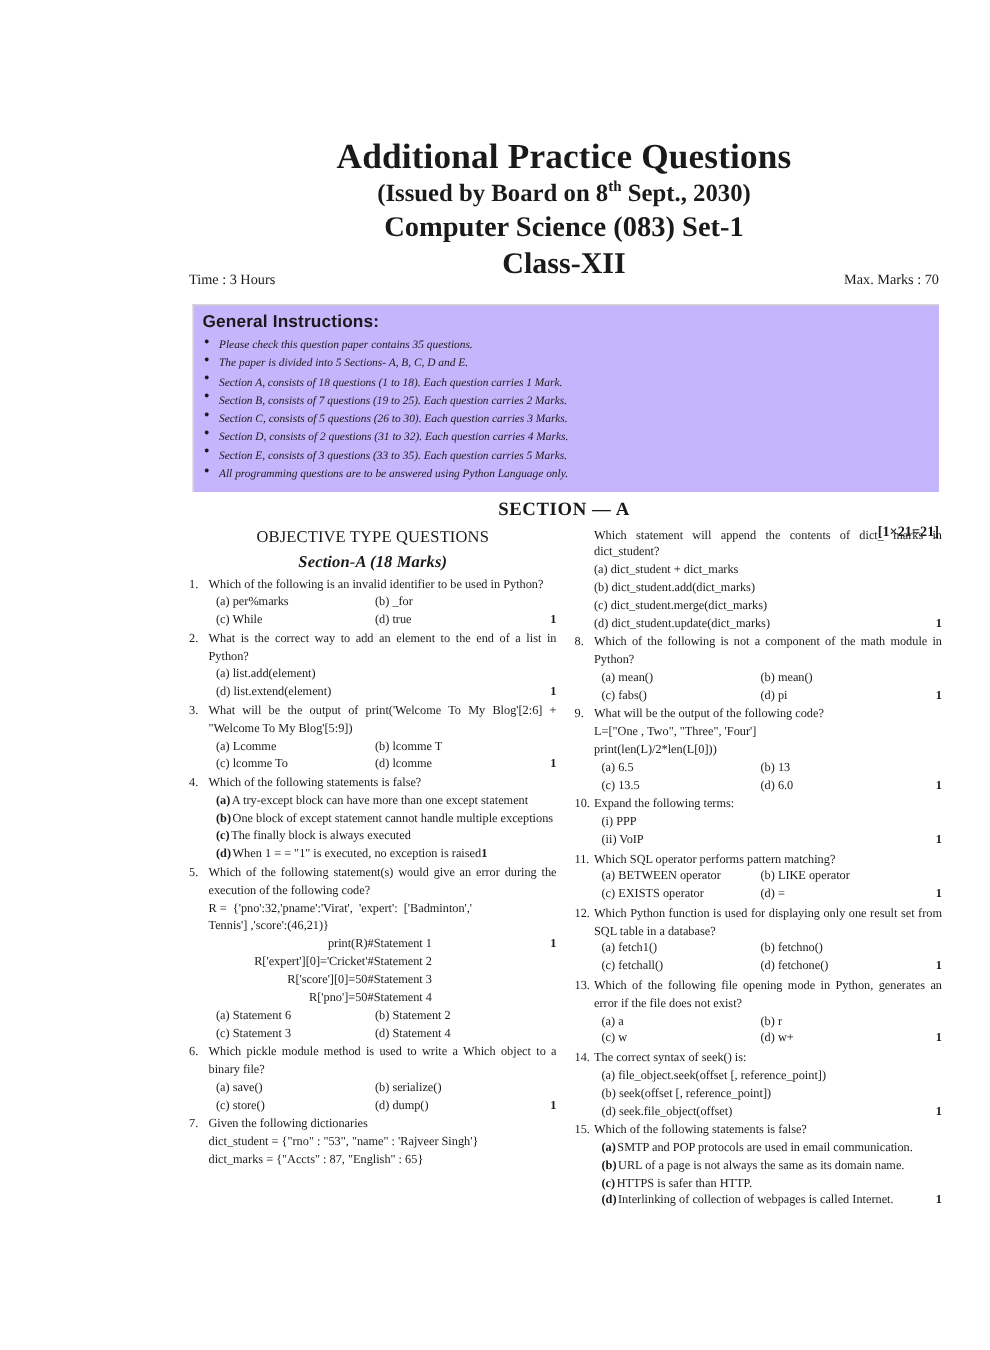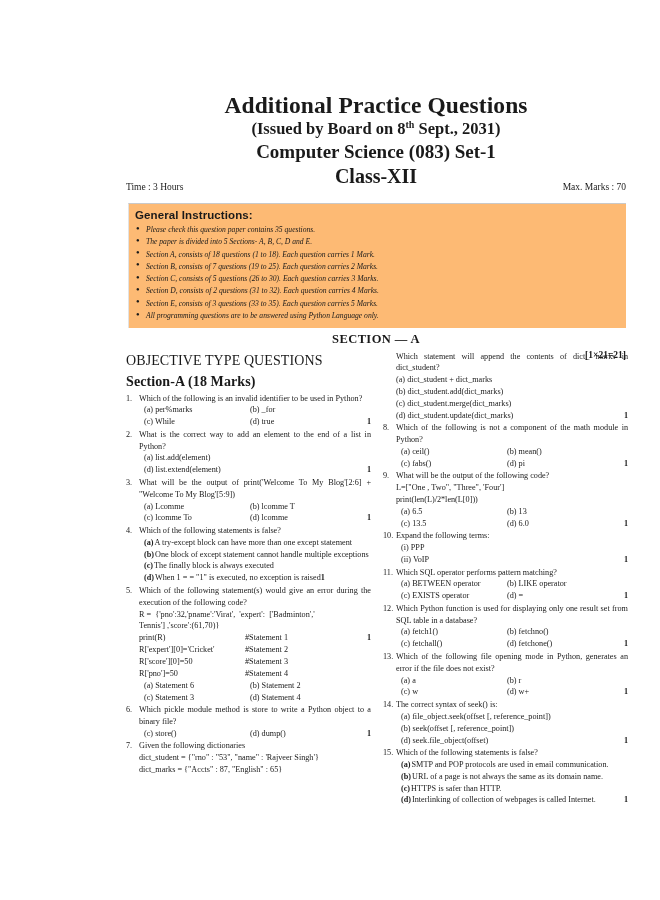--- a/index.html
+++ b/index.html
@@ -80,21 +80,21 @@
   }
   .meta-row span { white-space: nowrap; }
 
   
   .instructions {
     position: absolute;
     left: 80px;
     top: 203px;
     width: 498px;
     min-height: 118px;
-    background: #fdba74;
+    background: #c4b5fd;
     border-top: 1px solid #c9c9c9;
     border-left: 1px solid #e2e2e2;
     box-sizing: border-box;
     padding: 5px 8px 6px 6px;
   }
   .instructions h2 {
     margin: 0 0 3px 0;
     font-size: 11.5px;
     font-weight: bold;
     font-family: "Liberation Sans", "DejaVu Sans", sans-serif;
@@ -156,25 +156,26 @@
     display: flex;
     gap: 12px;
   }
   .col {
     width: 245px;
     font-size: 8.2px;
     line-height: 1.45;
   }
 
   .col-subhead {
-    font-size: 14px;
+    font-size: 11px;
     line-height: 1.5;
     letter-spacing: 0.1px;
-  }
-  .col-subhead.bold { font-weight: bold; }
+    text-align: center;
+  }
+  .col-subhead.bold { font-weight: bold; font-style: italic; }
 
   
   .q {
     display: flex;
     align-items: flex-start;
     margin-top: 0.5px;
   }
   .q-num {
     width: 13px;
     flex: 0 0 13px;
@@ -241,32 +242,32 @@
     margin-left: 4px;
   }
   .mark-inline {
     font-weight: bold;
   }
   .code-row {
     display: flex;
     font-size: 8.2px;
     line-height: 1.45;
   }
-  .code-left { flex: 0 0 106px; white-space: nowrap; }
+  .code-left { flex: 0 0 106px; white-space: nowrap; text-align: right; }
   .code-right { flex: 1 1 auto; white-space: nowrap; }
   .code-mark { flex: 0 0 auto; font-weight: bold; padding-left: 6px; }
 </style>
 </head>
 <body>
 
 <div class="page">
 
   <div class="masthead">
     <div class="title-main">Additional Practice Questions</div>
-    <div class="title-sub"><span>(Issued by Board on 8</span><sup>th</sup><span> Sept., 2031)</span></div>
+    <div class="title-sub"><span>(Issued by Board on 8</span><sup>th</sup><span> Sept., 2030)</span></div>
     <div class="title-paper">Computer Science (083) Set-1</div>
     <div class="title-class">Class-XII</div>
   </div>
 
   <div class="meta-row">
     <span>Time : 3 Hours</span>
     <span>Max. Marks : 70</span>
   </div>
 
   <div class="instructions">
@@ -365,21 +366,21 @@
             </div>
           </div>
         </div>
       </div>
 
       <div class="q">
         <div class="q-num">5.</div>
         <div class="q-body">
           <div class="q-text">Which of the following statement(s) would give an error during the execution of the following code?</div>
           <div class="q-code">R =  {'pno':32,'pname':'Virat',  'expert':  ['Badminton','</div>
-          <div class="q-code">Tennis'] ,'score':(61,70)}</div>
+          <div class="q-code">Tennis'] ,'score':(46,21)}</div>
           <div class="code-row">
             <span class="code-left">print(R)</span>
             <span class="code-right">#Statement 1</span>
             <span class="code-mark">1</span>
           </div>
           <div class="code-row">
             <span class="code-left">R['expert'][0]='Cricket'</span>
             <span class="code-right">#Statement 2</span>
           </div>
           <div class="code-row">
@@ -399,22 +400,26 @@
               <span class="opt">(c) Statement 3</span>
               <span class="opt">(d) Statement 4</span>
             </div>
           </div>
         </div>
       </div>
 
       <div class="q">
         <div class="q-num">6.</div>
         <div class="q-body">
-          <div class="q-text">Which pickle module method is store to write a Python object to a binary file?</div>
-          <div class="opts">
+          <div class="q-text">Which pickle module method is used to write a Which object to a binary file?</div>
+          <div class="opts">
+            <div class="opt-row">
+              <span class="opt">(a) save()</span>
+              <span class="opt">(b) serialize()</span>
+            </div>
             <div class="opt-row">
               <span class="opt">(c) store()</span>
               <span class="opt">(d) dump()</span>
               <span class="mark-inline">1</span>
             </div>
           </div>
         </div>
       </div>
 
       <div class="q">
@@ -441,21 +446,21 @@
           </div>
         </div>
       </div>
 
       <div class="q">
         <div class="q-num">8.</div>
         <div class="q-body">
           <div class="q-text">Which of the following is not a component of the math module in Python?</div>
           <div class="opts">
             <div class="opt-row">
-              <span class="opt">(a) ceil()</span>
+              <span class="opt">(a) mean()</span>
               <span class="opt">(b) mean()</span>
             </div>
             <div class="opt-row">
               <span class="opt">(c) fabs()</span>
               <span class="opt">(d) pi</span>
               <span class="mark-inline">1</span>
             </div>
           </div>
         </div>
       </div>

